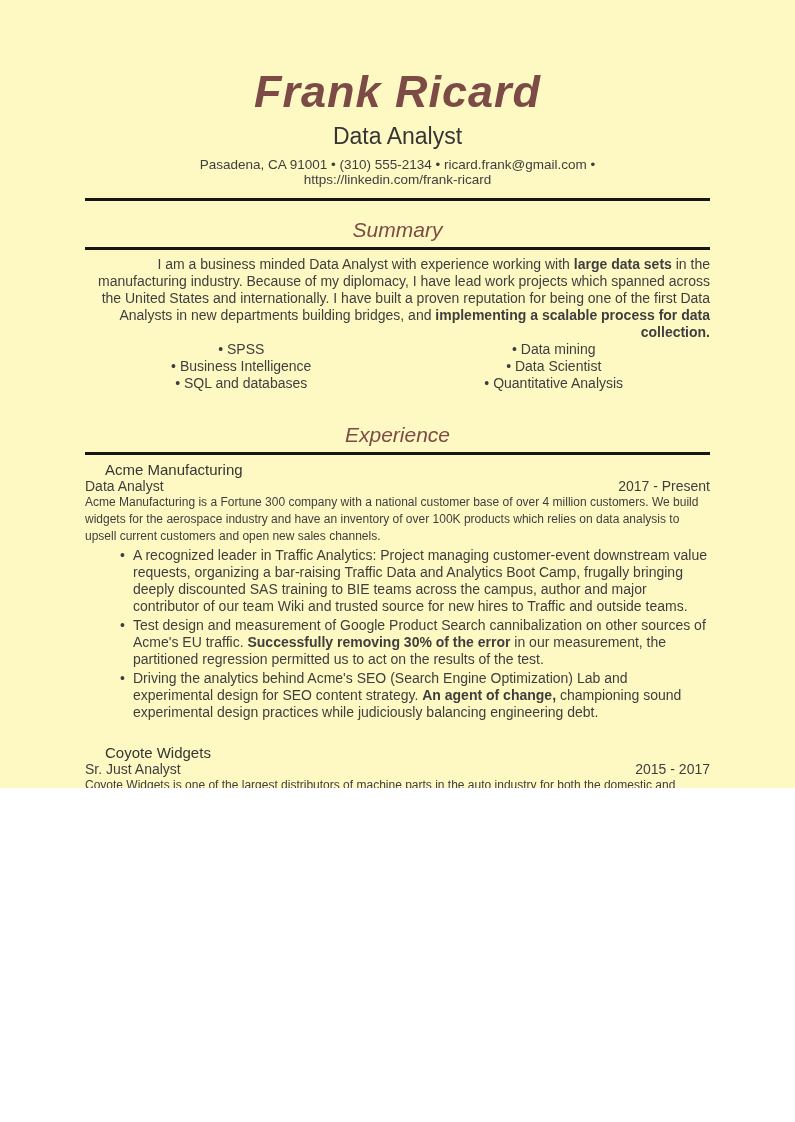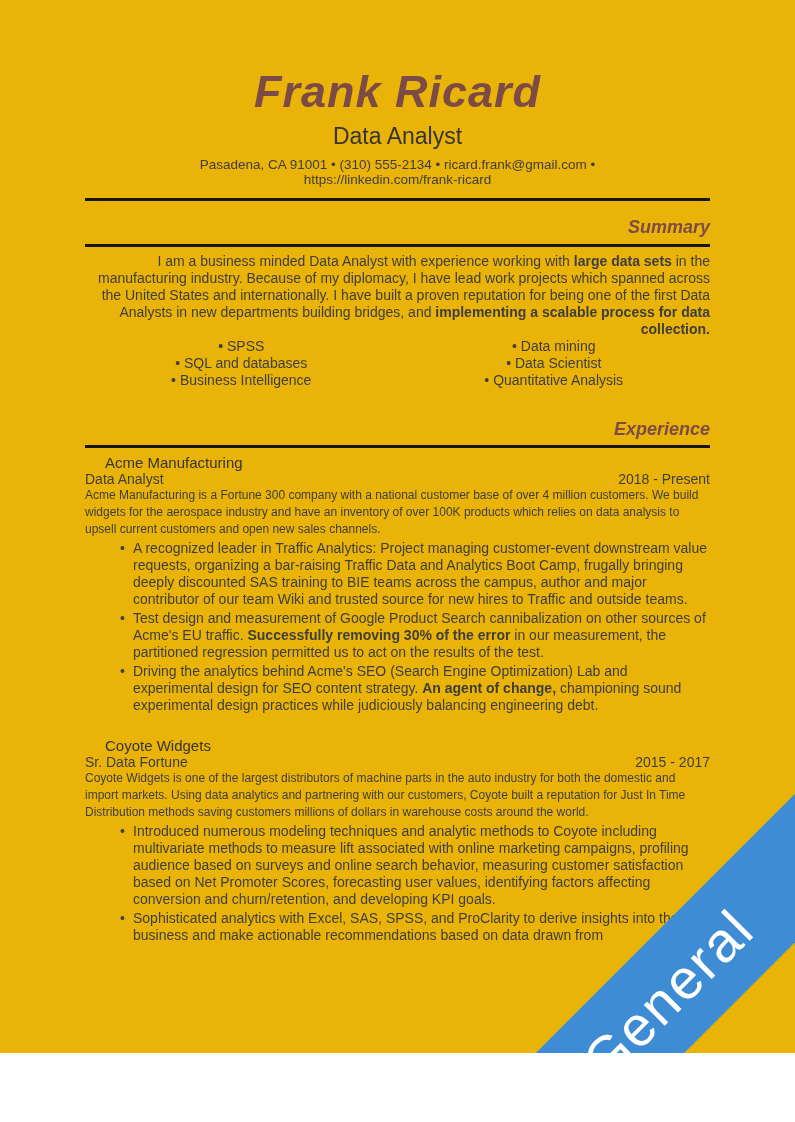--- a/index.html
+++ b/index.html
@@ -1,35 +1,35 @@
 <!DOCTYPE html>
 <html style="--accent-maroon: #7d4b46; --ribbon-blue: #3e8cd4; --rule-black: #161616; --body-text: #3f3e3e;"><head>
 <meta charset="utf-8">
 <style>
   html,body { margin:0; padding:0; background:#ffffff; }
   .page {
-    position:relative; width:795px; height:1053px; overflow:hidden;
-    background:#eab308; font-family:"Liberation Sans", sans-serif;
+    position:relative; width:795px; height:788px; overflow:hidden;
+    background:#fef9c3; font-family:"Liberation Sans", sans-serif;
     color:var(--body-text,#3f3e3e);
   }
   .content { position:absolute; left:85px; top:0; width:625px; }
 
   .name {
     margin-top:68px; text-align:center; font-size:45px; line-height:1.08;
     font-weight:bold; font-style:italic; letter-spacing:1px;
     color:var(--accent-maroon,#7d4b46);
   }
   .subtitle { text-align:center; font-size:23px; color:#353535; margin-top:7px; line-height:1.1; }
   .contact { text-align:center; font-size:13.5px; line-height:15px; margin-top:8px; color:#3f3e3e; }
   .rule { height:3px; background:var(--rule-black,#161616); }
   .rule-header { margin-top:11px; }
 
   h2.section {
-    margin:17px 0 6px 0; text-align:right; font-size:18px; line-height:1.1;
-    font-weight:bold; font-style:italic; color:var(--accent-maroon,#7d4b46);
+    margin:17px 0 6px 0; text-align:center; font-size:21px; line-height:1.1;
+    font-weight:normal; font-style:italic; color:var(--accent-maroon,#7d4b46);
   }
   .para { font-size:14px; line-height:17px; margin-top:6px;text-align:right; }
   .b { font-weight:bold; }
 
   .skills { display:flex; }
   .skill-col { flex:1; text-align:center; }
   .skill-item { font-size:14px; line-height:17px; }
   .skill-item::before { content:"• "; }
 
   .job { margin-top:6px; }
@@ -65,51 +65,51 @@
     </div>
     <div class="rule rule-header"></div>
 
     <h2 class="section">Summary</h2>
     <div class="rule"></div>
     <div class="para"><span>I am a business minded Data Analyst with experience working with </span><span class="b">large data sets</span><span> in the manufacturing industry. Because of my diplomacy, I have lead work projects which spanned across the United States and internationally. I have built a proven reputation for being one of the first Data Analysts in new departments building bridges, and </span><span class="b">implementing a scalable process for data collection.</span></div>
 
     <div class="skills">
       <div class="skill-col">
         <div class="skill-item">SPSS</div>
+        <div class="skill-item">Business Intelligence</div>
         <div class="skill-item">SQL and databases</div>
-        <div class="skill-item">Business Intelligence</div>
       </div>
       <div class="skill-col">
         <div class="skill-item">Data mining</div>
         <div class="skill-item">Data Scientist</div>
         <div class="skill-item">Quantitative Analysis</div>
       </div>
     </div>
 
     <h2 class="section" style="margin-top:31px;">Experience</h2>
     <div class="rule"></div>
 
     <div class="job">
       <div class="company">Acme Manufacturing</div>
       <div class="job-row">
         <span>Data Analyst</span>
-        <span>2018 - Present</span>
+        <span>2017 - Present</span>
       </div>
       <div class="job-desc">Acme Manufacturing is a Fortune 300 company with a national customer base of over 4 million customers. We build widgets for the aerospace industry and have an inventory of over 100K products which relies on data analysis to upsell current customers and open new sales channels.</div>
       <ul class="bullets">
         <li class="bullet"><span>A recognized leader in Traffic Analytics: Project managing customer-event downstream value requests, organizing a bar-raising Traffic Data and Analytics Boot Camp, frugally bringing deeply discounted SAS training to BIE teams across the campus, author and major contributor of our team Wiki and trusted source for new hires to Traffic and outside teams.</span></li>
         <li class="bullet"><span>Test design and measurement of Google Product Search cannibalization on other sources of Acme's EU traffic.  </span><span class="b">Successfully removing 30% of the error</span><span> in our measurement, the partitioned regression permitted us to act on the results of the test.</span></li>
         <li class="bullet"><span>Driving the analytics behind Acme's SEO (Search Engine Optimization) Lab and experimental design for SEO content strategy.  </span><span class="b">An agent of change,</span><span> championing sound experimental design practices while judiciously balancing engineering debt.</span></li>
       </ul>
     </div>
 
     <div class="job second">
       <div class="company">Coyote Widgets</div>
       <div class="job-row">
-        <span>Sr. Data Fortune</span>
+        <span>Sr. Just Analyst</span>
         <span>2015 - 2017</span>
       </div>
       <div class="job-desc">Coyote Widgets is one of the largest distributors of machine parts in the auto industry for both the domestic and import markets. Using data analytics and partnering with our customers, Coyote built a reputation for Just In Time Distribution methods saving customers millions of dollars in warehouse costs around the world.</div>
       <ul class="bullets">
         <li class="bullet"><span>Introduced numerous modeling techniques and analytic methods to Coyote including multivariate methods to measure lift associated with online marketing campaigns, profiling audience based on surveys and online search behavior, measuring customer satisfaction based on Net Promoter Scores, forecasting user values, identifying factors affecting conversion and churn/retention, and developing KPI goals.</span></li>
         <li class="bullet"><span>Sophisticated analytics with Excel, SAS, SPSS, and ProClarity to derive insights into the business and make actionable recommendations based on data drawn from</span></li>
       </ul>
     </div>
 
   </div>

